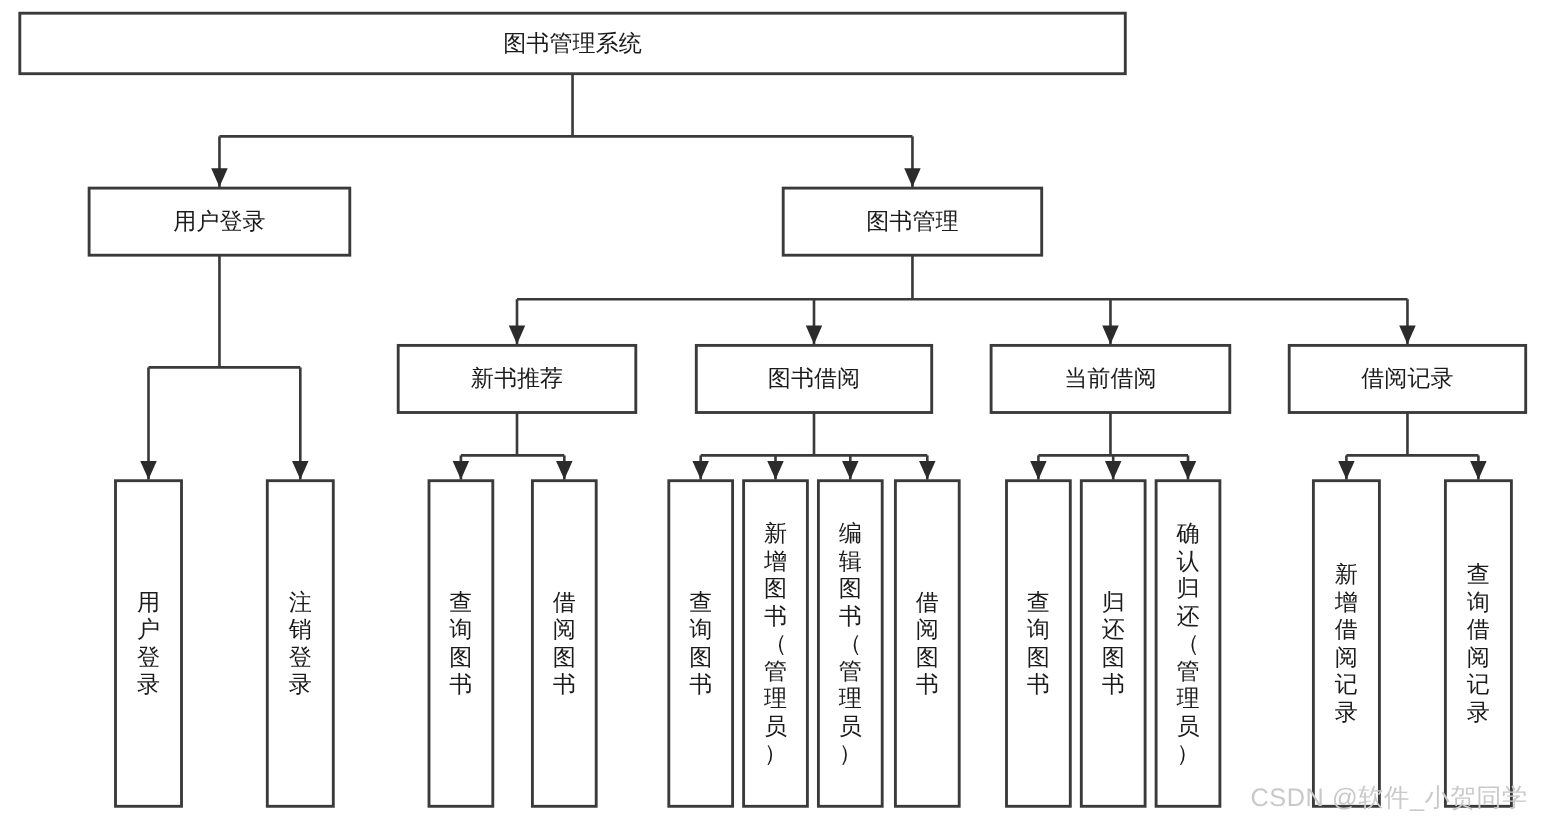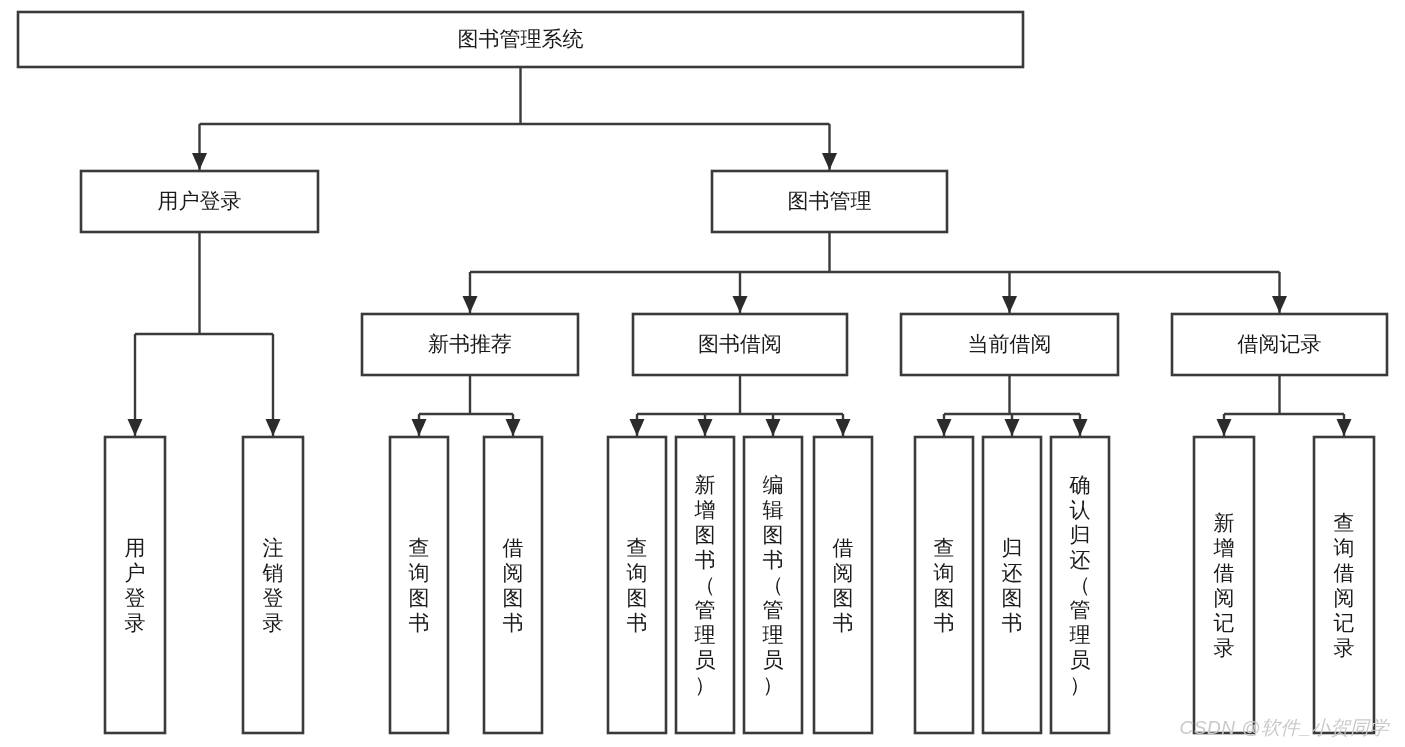--- a/index.html
+++ b/index.html
@@ -51,25 +51,24 @@
   }
   .arrow-head {
     fill: #2b2b2b;
     stroke: none;
   }
   .watermark {
     position: absolute;
     right: 16px;
     bottom: 6px;
     color: #c9c9c9;
-    font-size: 19px;
+    font-size: 23px;
     font-family: "Liberation Sans", "DejaVu Sans", sans-serif;
     white-space: nowrap;
     letter-spacing: 0.5px;
-    font-style: italic;
   }
 </style>
 </head>
 <body>
 
 <div id="diagram-root">
   <svg class="canvas" viewBox="0 0 1405 747">
     <g id="connector-layer">
         <line x1="520.5" y1="67" x2="520.5" y2="124" class="connector"></line>
         <line x1="199.5" y1="124" x2="829.5" y2="124" class="connector"></line>

